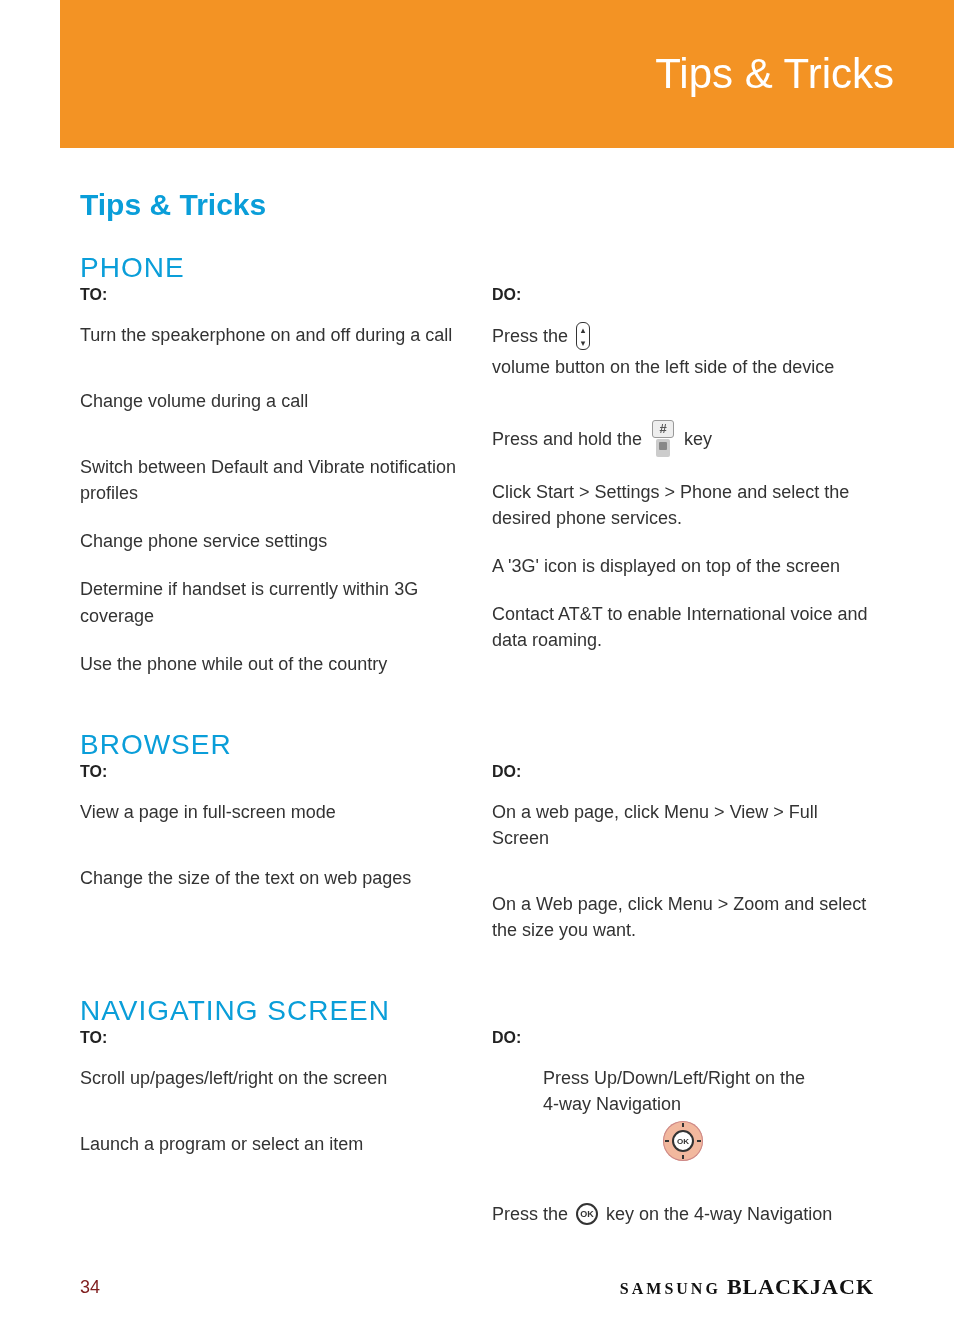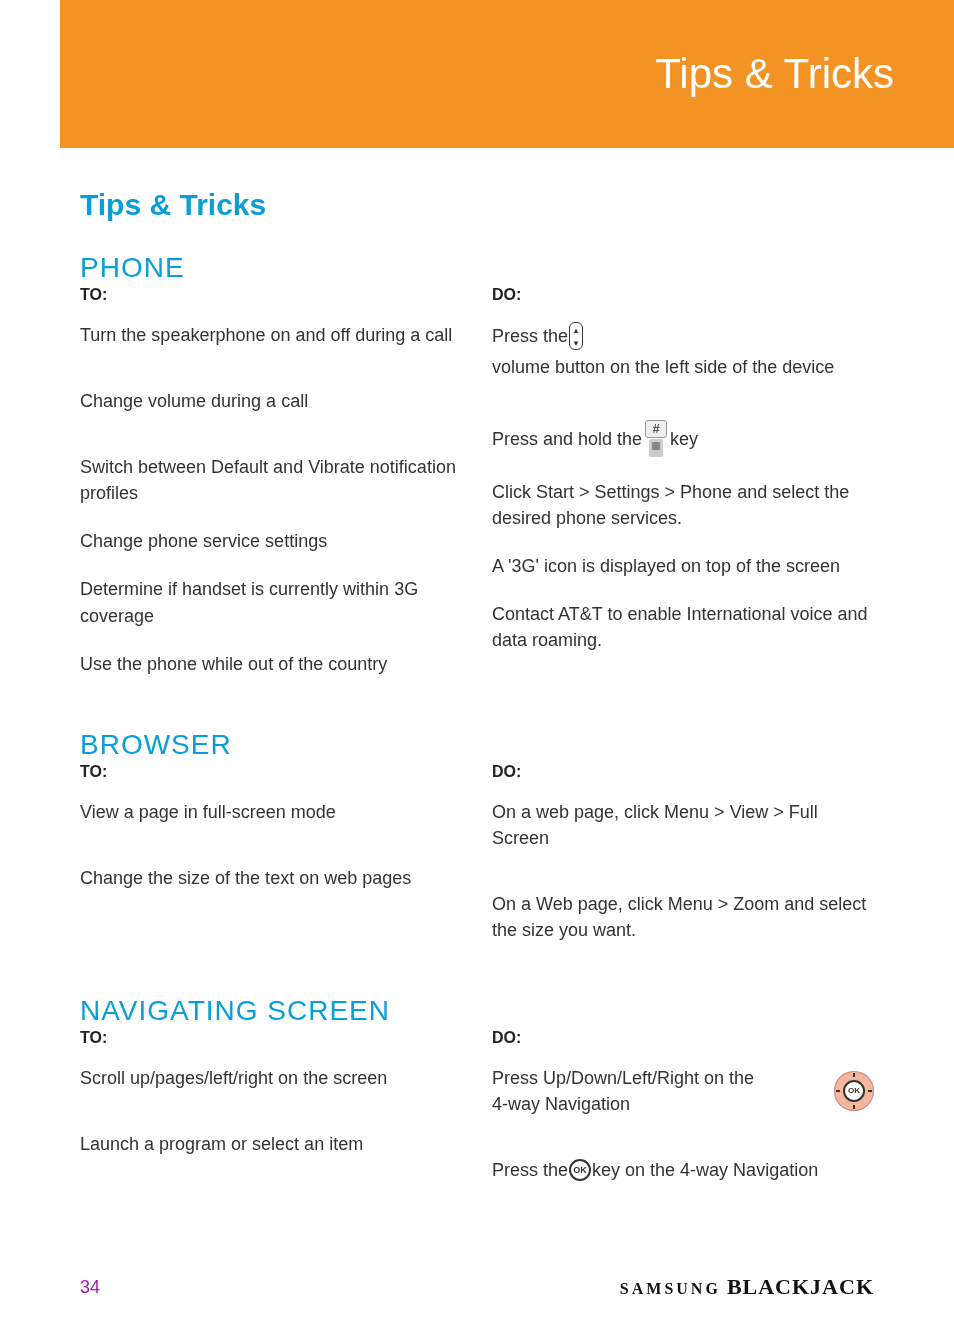--- a/index.html
+++ b/index.html
@@ -56,35 +56,35 @@
       margin-bottom: 18px;
     }
     .cell {
       font-size: 18px;
       line-height: 1.45;
       color: #333;
       margin-bottom: 22px;
       min-height: 26px;
     }
     .cell.tall { margin-bottom: 40px; }
-    .cell.with-icon { display: flex; align-items: center; flex-wrap: wrap; gap: 4px 1px; }
+    .cell.with-icon { display: flex; align-items: center; flex-wrap: wrap; gap: 4px 8px; }
     .section-block { margin-bottom: 30px; }
     .footer {
       position: absolute;
       bottom: 24px;
       left: 0;
       right: 0;
       padding: 0 80px 0 80px;
       display: flex;
       justify-content: space-between;
       align-items: center;
     }
     .page-number {
       font-size: 18px;
-      color: #a21caf;
+      color: #7f1d1d;
     }
     .footer-brand {
       font-size: 20px;
       letter-spacing: 2px;
       font-weight: bold;
       color: #111;
       display: flex;
       gap: 6px;
       align-items: baseline;
     }
@@ -233,21 +233,21 @@
   <div class="section-block">
     <div class="category-title">NAVIGATING SCREEN</div>
     <div class="columns">
       <div class="col-to">
         <div class="col-header">TO:</div>
         <div class="cell tall">Scroll up/pages/left/right on the screen</div>
         <div class="cell">Launch a program or select an item</div>
       </div>
       <div class="col-do">
         <div class="col-header">DO:</div>
-        <div class="cell tall with-icon" style="justify-content: space-between;">
+        <div class="cell tall with-icon" style="justify-content: space-between; flex-direction: column;">
           <span style="max-width: 280px;">Press Up/Down/Left/Right on the 4-way Navigation</span>
           <span class="icon-nav">
               <span class="nav-inner">OK</span>
             </span>
         </div>
         <div class="cell with-icon">
           <span>Press the</span>
           <span class="icon-ok-small">OK</span>
           <span>key on the 4-way Navigation</span>
         </div>

